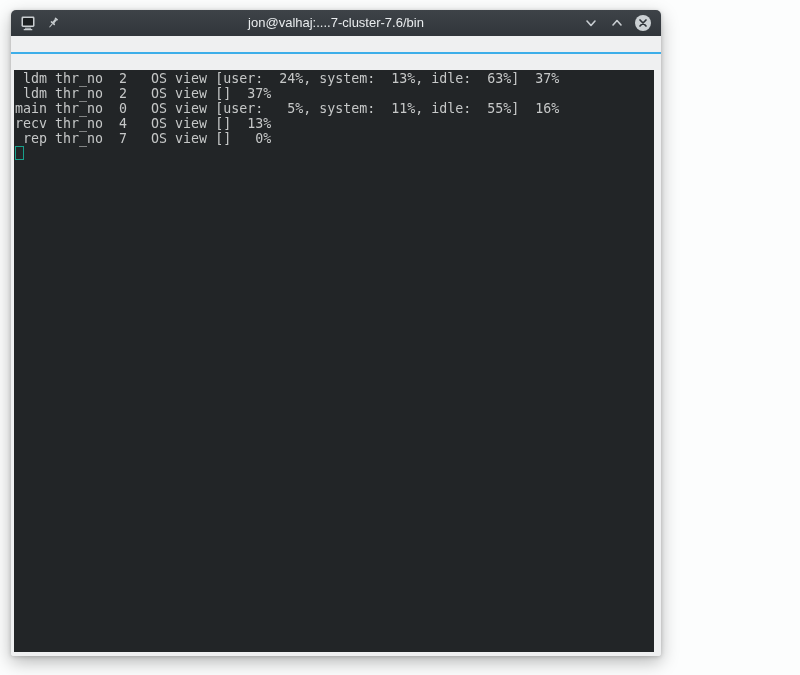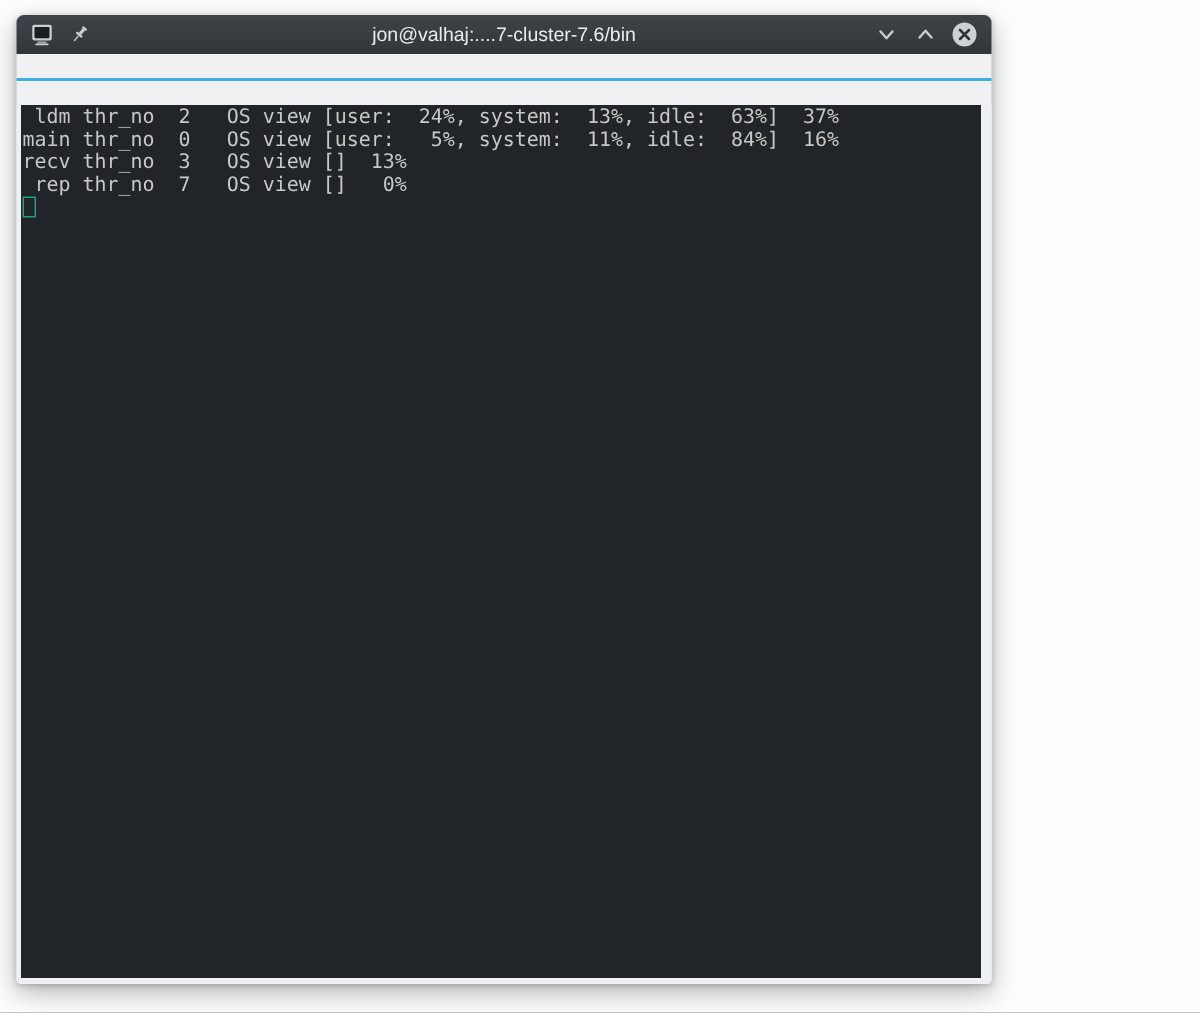--- a/index.html
+++ b/index.html
@@ -82,24 +82,25 @@
         </span>
       </div>
     </div>
 
     <div class="focusline"></div>
 
     <div class="body">
       <div class="term">
 
         <div class="row"><span> ldm thr_no  2   OS view [user:  24%, system:  13%, idle:  63%]  37%</span></div>
+        <div class="row"><span> ldm thr_no  2   OS view [</span><span class="meter"><i class="mu" style="width: 24%;"></i><i class="ms" style="width: 13%;"></i></span><span>]  37%</span></div>
 
-        <div class="row"><span>main thr_no  0   OS view [user:   5%, system:  11%, idle:  84%]  16%</span></div>
+        <div class="row"><span>main thr_no  0   OS view [user:   5%, system:  11%, idle:  55%]  16%</span></div>
 
-        <div class="row"><span>recv thr_no  3   OS view [</span><span class="meter"><i class="mu" style="width: 3%;"></i><i class="ms" style="width: 10%;"></i></span><span>]  13%</span></div>
+        <div class="row"><span>recv thr_no  4   OS view [</span><span class="meter"><i class="mu" style="width: 3%;"></i><i class="ms" style="width: 10%;"></i></span><span>]  13%</span></div>
 
         <div class="row"><span> rep thr_no  7   OS view [</span><span class="meter"><i class="mu" style="width: 0%;"></i><i class="ms" style="width: 0%;"></i></span><span>]   0%</span></div>
 
         <div class="row"><span class="cursor"></span></div>
 
       </div>
       <div class="scrollbar"></div>
     </div>
 
   </div>

